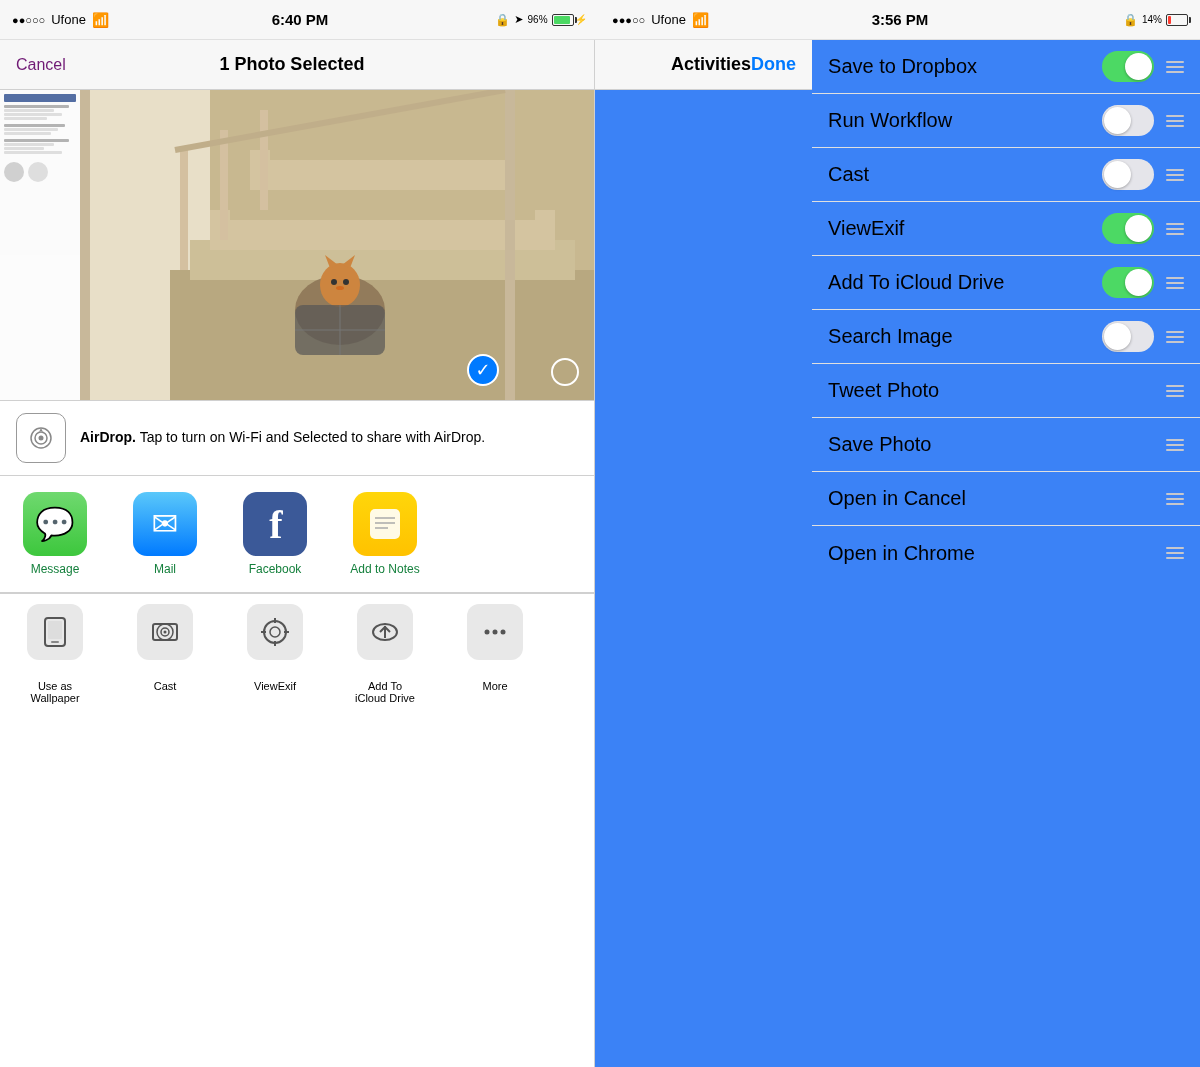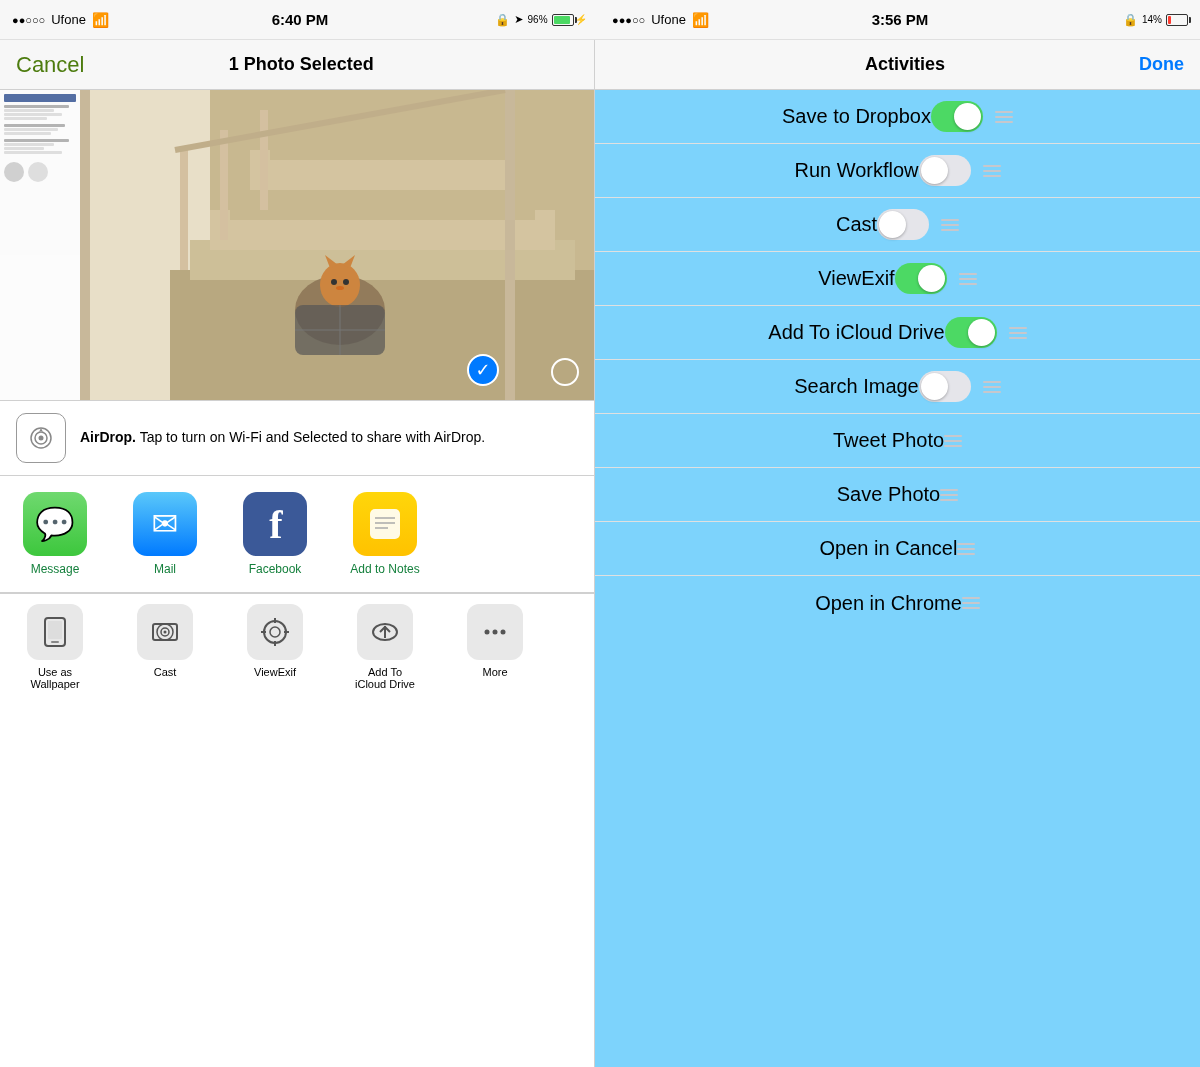--- a/index.html
+++ b/index.html
@@ -103,22 +103,22 @@
     .nav-bar-left {
       height: 50px;
       background: #f7f7f7;
       border-bottom: 1px solid #d0d0d0;
       display: flex;
       align-items: center;
       justify-content: space-between;
       padding: 0 16px;
     }
     .nav-cancel {
-      color: #4d7c0f;
-      font-size: 22px;
+      color: #701a75;
+      font-size: 16px;
       cursor: pointer;
     }
     .nav-title-left {
       font-size: 18px;
       font-weight: 600;
       color: #000;
     }
 
     
     .photo-strip {
@@ -288,21 +288,21 @@
       display: flex;
       align-items: flex-start;
       border-top: 1px solid #d0d0d0;
       flex: 1;
     }
     .action-icon-item {
       display: flex;
       flex-direction: column;
       align-items: center;
       width: 110px;
-      gap: 6px;
+      gap: 20px;
       cursor: pointer;
       padding-bottom: 8px;
     }
     .action-icon-circle {
       width: 56px;
       height: 56px;
       border-radius: 12px;
       background: #e8e8e8;
       display: flex;
       align-items: center;
@@ -312,23 +312,23 @@
     }
     .action-icon-label {
       font-size: 11px;
       color: #000;
       text-align: center;
     }
 
     
     .right-panel {
       width: 605px;
-      background: #7dd3fc;
-      display: flex;
-      flex-direction: column;
+      background: #3b82f6;
+      display: flex;
+      flex-direction: row;
     }
 
     .nav-bar-right {
       height: 50px;
       background: #f7f7f7;
       border-bottom: 1px solid #d0d0d0;
       display: flex;
       align-items: center;
       justify-content: space-between;
       padding: 0 16px;
@@ -345,21 +345,21 @@
       cursor: pointer;
     }
 
     .activities-list {
       flex: 1;
       overflow-y: auto;
     }
     .activity-row {
       display: flex;
       align-items: center;
-      justify-content: center;
+      justify-content: space-between;
       padding: 0 16px;
       height: 54px;
       border-bottom: 1px solid #e0e0e0;
     }
     .activity-row:last-child {
       border-bottom: none;
     }
     .activity-label {
       font-size: 20px;
       color: #000;

